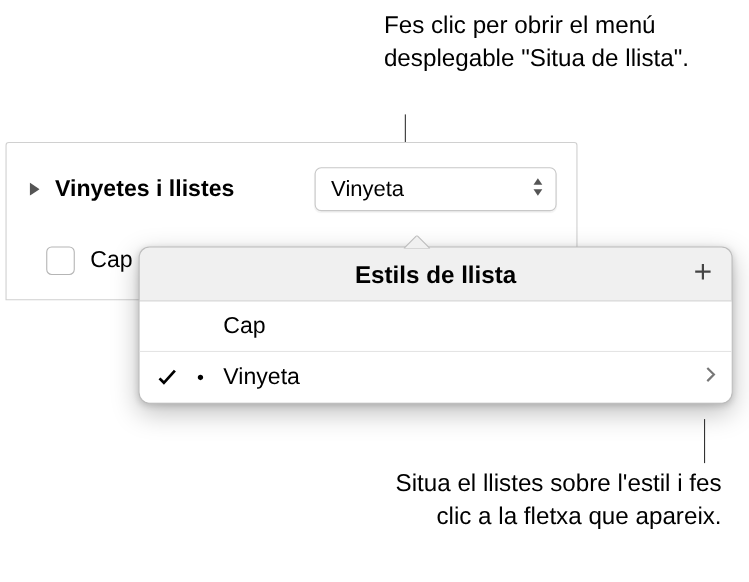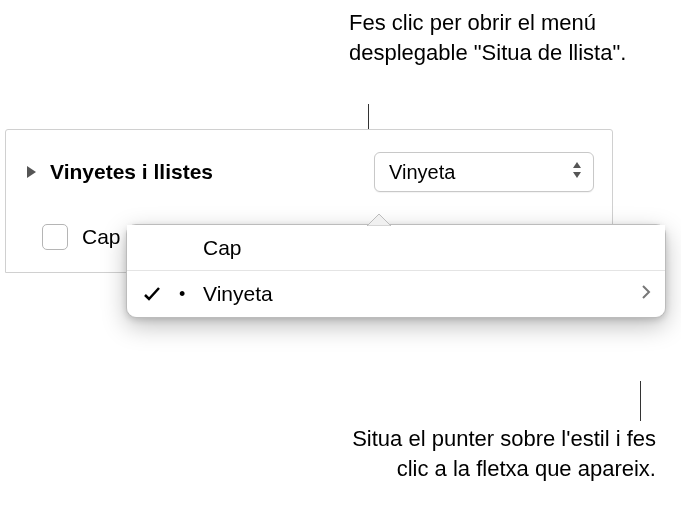--- a/index.html
+++ b/index.html
@@ -29,21 +29,21 @@
       left: 368px;
       top: 104px;
       width: 1px;
       height: 51px;
       background: #333;
     }
     .panel {
       position: absolute;
       left: 5px;
       top: 129px;
-      width: 608px;
+      width: 520px;
       border: 1px solid #d0d0d0;
       background: #fff;
       border-top-left-radius: 3px;
       border-top-right-radius: 3px;
     }
     .panel-header {
       display: flex;
       align-items: center;
       padding: 22px 18px 18px 18px;
       gap: 12px;
@@ -253,20 +253,29 @@
     <div class="checkbox"></div>
     <span class="cap-label">Cap</span>
   </div>
 </div>
 
 <div class="popover">
   <div class="popover-arrow">
     <svg viewBox="0 0 24 12">
         <polygon points="12,0 24,12 0,12" fill="#f0f0f0" stroke="#bcbcbc" stroke-width="1"></polygon>
       </svg>
+  </div>
+  <div class="popover-header">
+    <span class="popover-title">Estils de llista</span>
+    <span class="plus-btn">
+      <svg width="20" height="20" viewBox="0 0 20 20">
+          <line x1="10" y1="3" x2="10" y2="17" stroke="currentColor" stroke-width="2"></line>
+          <line x1="3" y1="10" x2="17" y2="10" stroke="currentColor" stroke-width="2"></line>
+        </svg>
+    </span>
   </div>
   <div class="popover-list">
     <div class="popover-item">
       <span class="item-label item-nolead">Cap</span>
     </div>
     <div class="popover-item">
       <span class="item-check">
         <svg viewBox="0 0 18 16">
             <polyline points="2,9 6,13 16,2" fill="none" stroke="currentColor" stroke-width="2.5"></polyline>
           </svg>
@@ -276,13 +285,13 @@
       <span class="item-arrow">
         <svg viewBox="0 0 10 16">
             <polyline points="2,2 8,8 2,14" fill="none" stroke="currentColor" stroke-width="2"></polyline>
           </svg>
       </span>
     </div>
   </div>
 </div>
 
 <div class="callout-line-bottom"></div>
-<div class="callout-bottom">Situa el punter sobre l'estil i fes clic a la fletxa que apareix.</div>
+<div class="callout-bottom">Situa el llistes sobre l'estil i fes clic a la fletxa que apareix.</div>
 
 </body></html>

